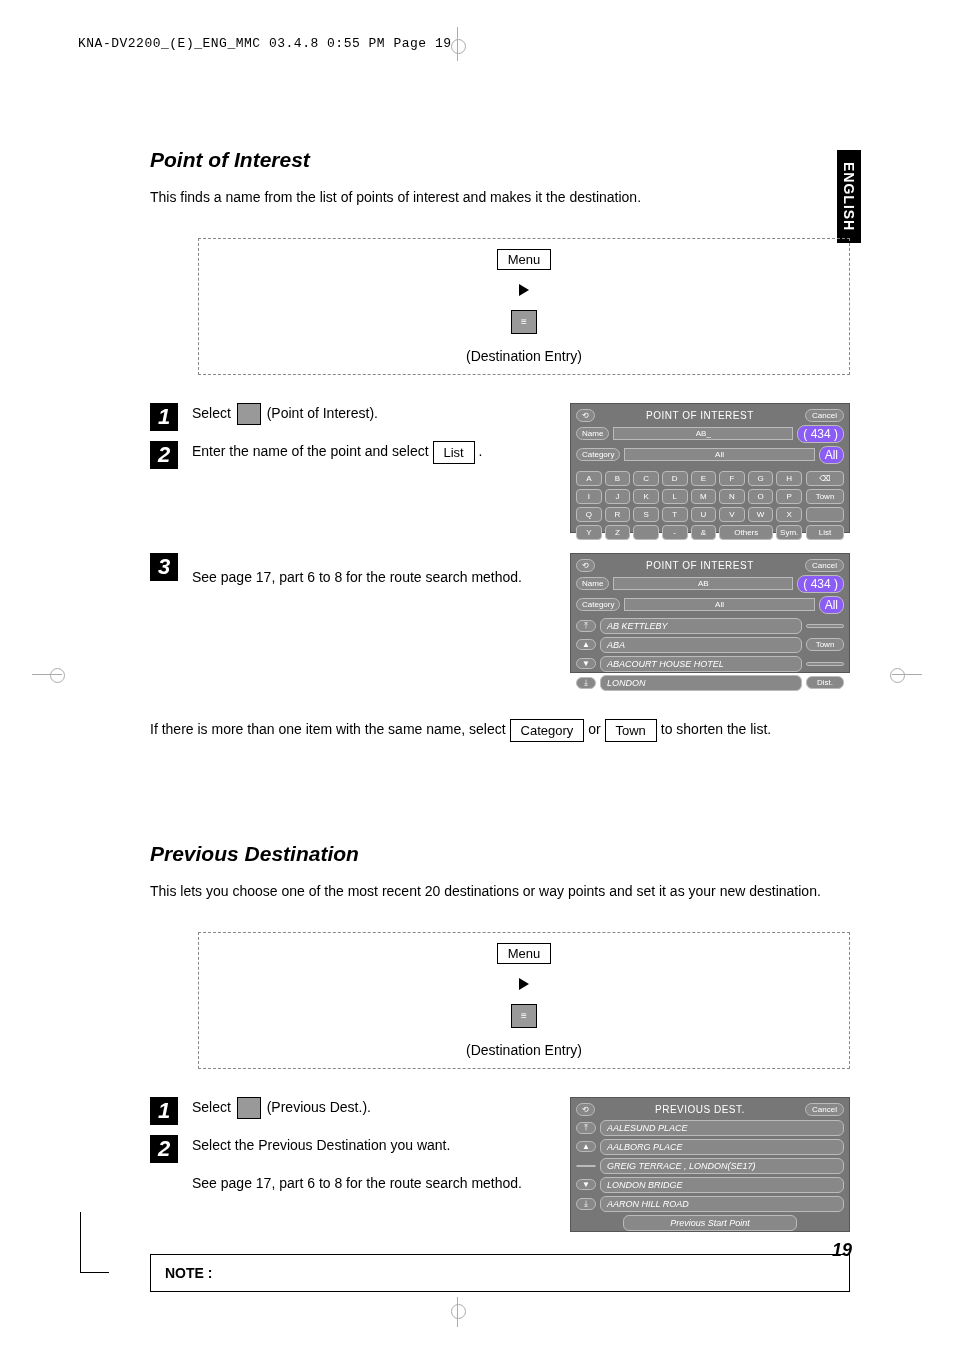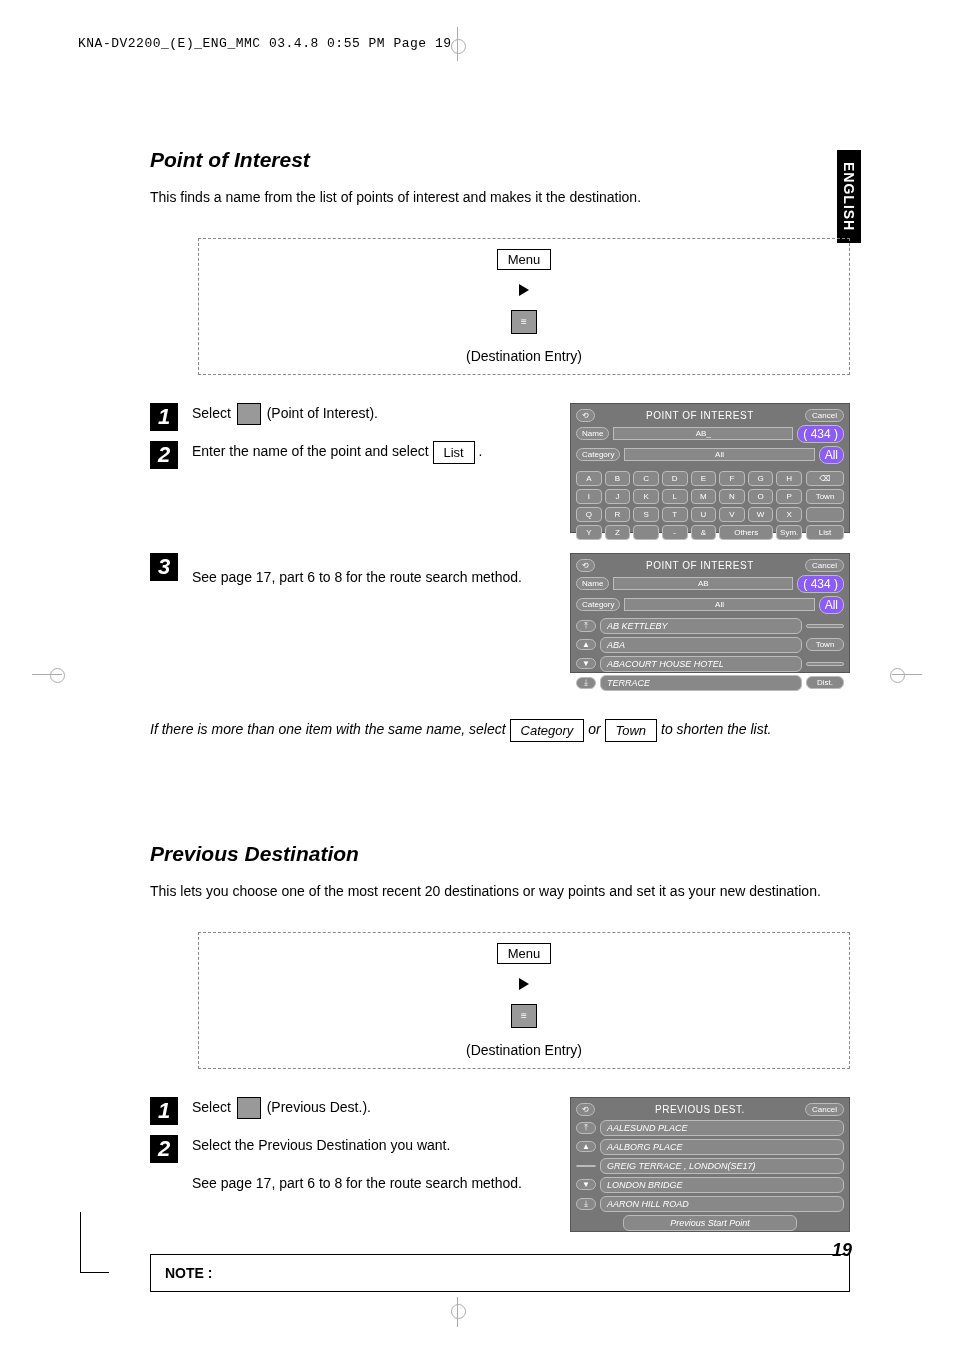--- a/index.html
+++ b/index.html
@@ -270,21 +270,20 @@
     margin-top: 22px;
     font-size: 14px;
   }
   .note-label {
     font-weight: bold;
   }
   .bottom-block {
     margin-top: 46px;
     font-size: 14px;
     line-height: 1.5;
-    font-style: italic;
   }
   .page-num {
     position: absolute;
     right: 102px;
     bottom: 90px;
     font-style: italic;
     font-weight: bold;
     font-size: 18px;
   }
   .crop-left {
@@ -496,21 +495,21 @@
             <span class="list-bar">ABA</span>
             <span class="list-side">Town</span>
           </div>
           <div class="list-row">
             <span class="list-scroll">▼</span>
             <span class="list-bar">ABACOURT HOUSE HOTEL</span>
             <span class="list-side"></span>
           </div>
           <div class="list-row">
             <span class="list-scroll">⤓</span>
-            <span class="list-bar">TERRACE</span>
+            <span class="list-bar">LONDON</span>
             <span class="list-side">Dist.</span>
           </div>
         </div>
       </div>
     </div>
 
     <div class="bottom-block">
       <span>If there is more than one item with the same name, select </span>
       <span class="inline-btn">Category</span>
       <span> or </span>

